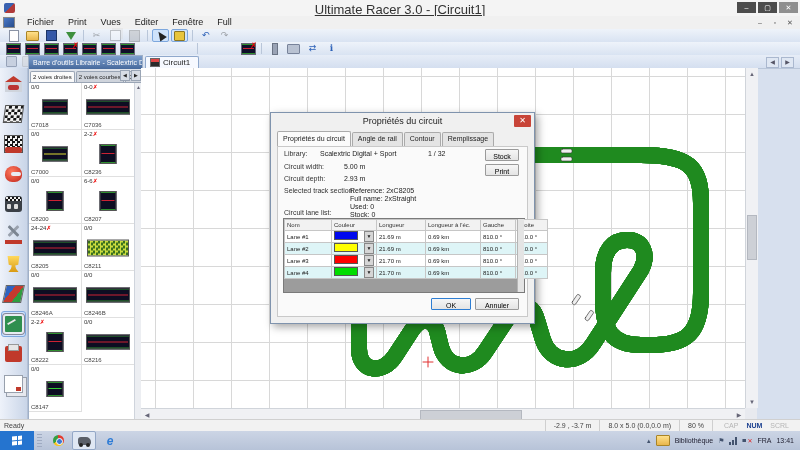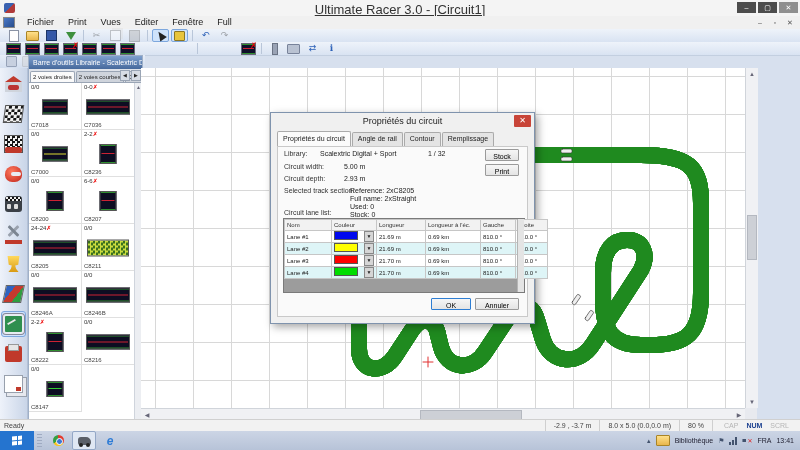--- a/index.html
+++ b/index.html
@@ -314,20 +314,30 @@
         <i class="ic-mini"></i>
       </span>
       <span class="tbtn disabled">
         <i class="ic-mini"></i>
       </span>
       <span class="tbtn disabled">
         <i class="ic-mini"></i>
       </span>
     </div>
 
+  <div id="tabrow">
+    <span id="circuit-tab">
+      <span class="tico"></span>
+      <span>Circuit1</span>
+    </span>
+    <span class="tab-arrows">
+      <span>◀</span>
+      <span>▶</span>
+    </span>
+  </div>
 
   <div id="leftrail">
       <div class="rbtn">
         <div class="ri ri-garage"></div>
       </div>
       <div class="rbtn">
         <div class="ri ri-flags"></div>
       </div>
       <div class="rbtn">
         <div class="ri ri-flagcar"></div>

